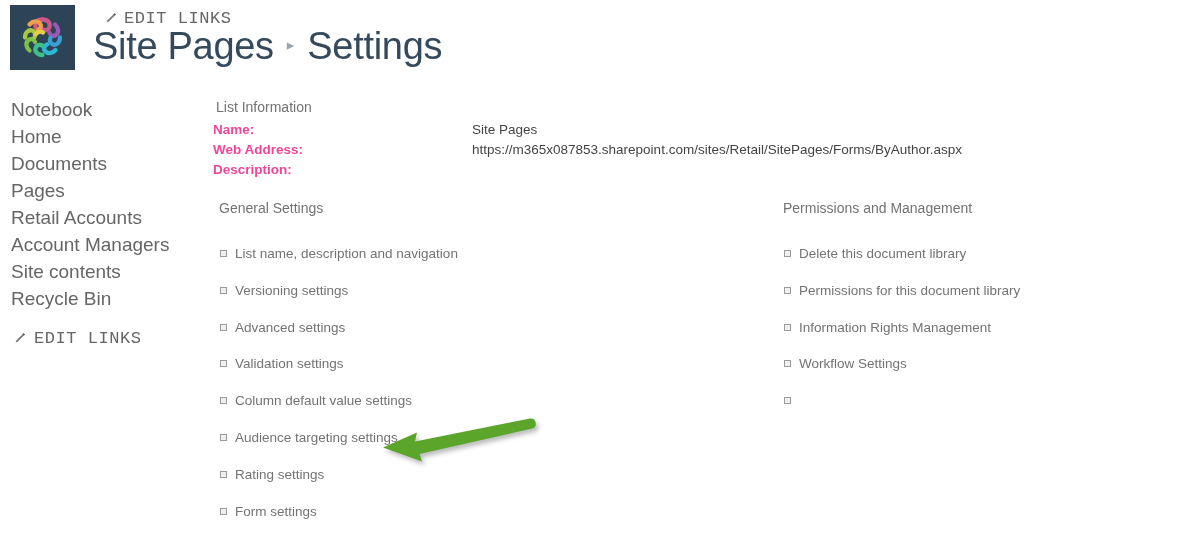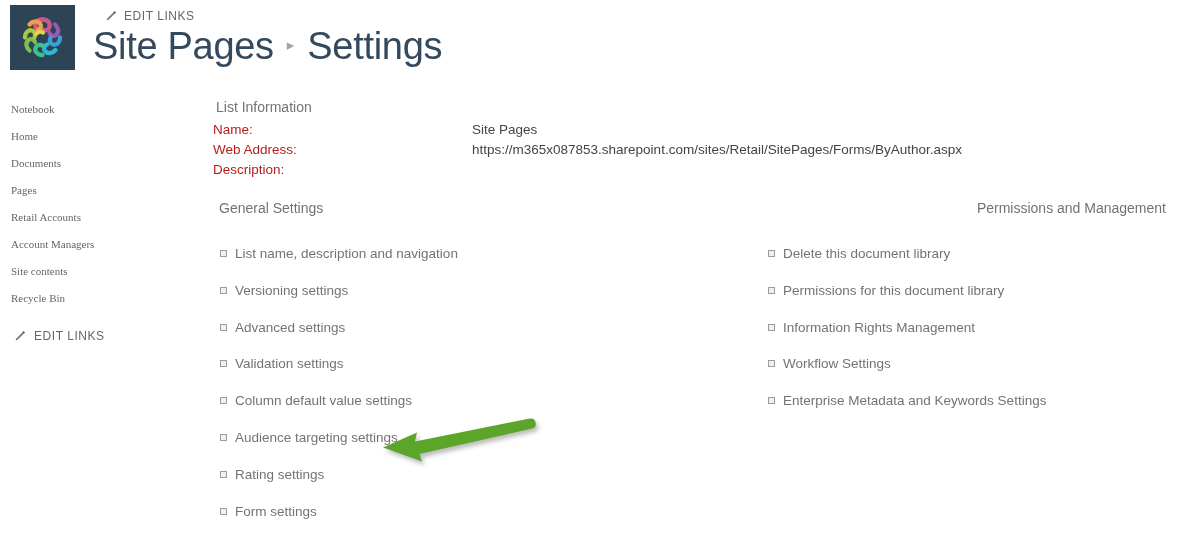--- a/index.html
+++ b/index.html
@@ -46,24 +46,24 @@
     gap: 7px;
     cursor: pointer;
   }
   .pencil-icon {
     display: inline-block;
     width: 13px;
     height: 13px;
     line-height: 0;
   }
   .edit-links-label {
-    font-size: 12px;
+    font-size: 17px;
     letter-spacing: 0.55px;
     color: #666666;
-    font-family: Liberation Sans, sans-serif;
+    font-family: Liberation Mono, monospace;
     white-space: nowrap;
   }
 
   #page-title {
     position: absolute;
     left: 93px;
     top: 25px;
     display: flex;
     align-items: baseline;
     white-space: nowrap;
@@ -86,27 +86,27 @@
 
   
   #sidebar {
     position: absolute;
     left: 0;
     top: 96px;
     width: 200px;
   }
   .nav-item {
     display: block;
-    font-size: 11px;
+    font-size: 19px;
     color: #666666;
     padding: 0 0 0 11px;
     height: 27px;
     line-height: 27px;
     text-decoration: none;
-    font-family: Liberation Serif, serif;
+    font-family: Liberation Sans, sans-serif;
     cursor: pointer;
     white-space: nowrap;
   }
 
   #edit-links-side {
     position: absolute;
     left: 13px;
     top: 233px;
     display: flex;
     align-items: center;
@@ -141,39 +141,39 @@
   }
   #list-info-table td {
     padding: 0;
     vertical-align: top;
     font-size: 13.5px;
     line-height: 20px;
     font-family: "Liberation Sans", sans-serif;
     white-space: nowrap;
   }
   .info-label {
-    font-weight: normal;
-    color: #b91c1c;
+    font-weight: bold;
+    color: #ec4899;
     width: 259px;
   }
   .info-value {
     color: #444444;
     font-weight: 400;
   }
 
   
   #settings-columns {
     position: absolute;
     left: 0;
     top: 104px;
     width: 980px;
   }
   .settings-col { position: absolute; top: 0; }
   #col-general { left: 5px; width: 420px; }
-  #col-permissions { left: 553px; width: 400px; text-align: right; }
+  #col-permissions { left: 569px; width: 400px; }
 
   .col-heading { margin: 0 0 4px 1px; }
 
   .links-list {
     list-style: none;
     margin: 0;
     padding: 0;
     position: absolute;
     top: 46px;
     left: 0;
@@ -352,21 +352,20 @@
         <li>
           <span class="bullet-icon"></span>
           <a class="settings-link">Information Rights Management</a>
         </li>
         <li>
           <span class="bullet-icon"></span>
           <a class="settings-link">Workflow Settings</a>
         </li>
         <li>
           <span class="bullet-icon"></span>
-          <a class="settings-link">Enterprise Metadata and Keywords Settings</a>
         </li>
       </ul>
     </div>
 
   </div>
 </div>
 
 <div id="annotation-arrow">
   <svg width="180" height="70" viewBox="0 0 180 70">
     <defs>

